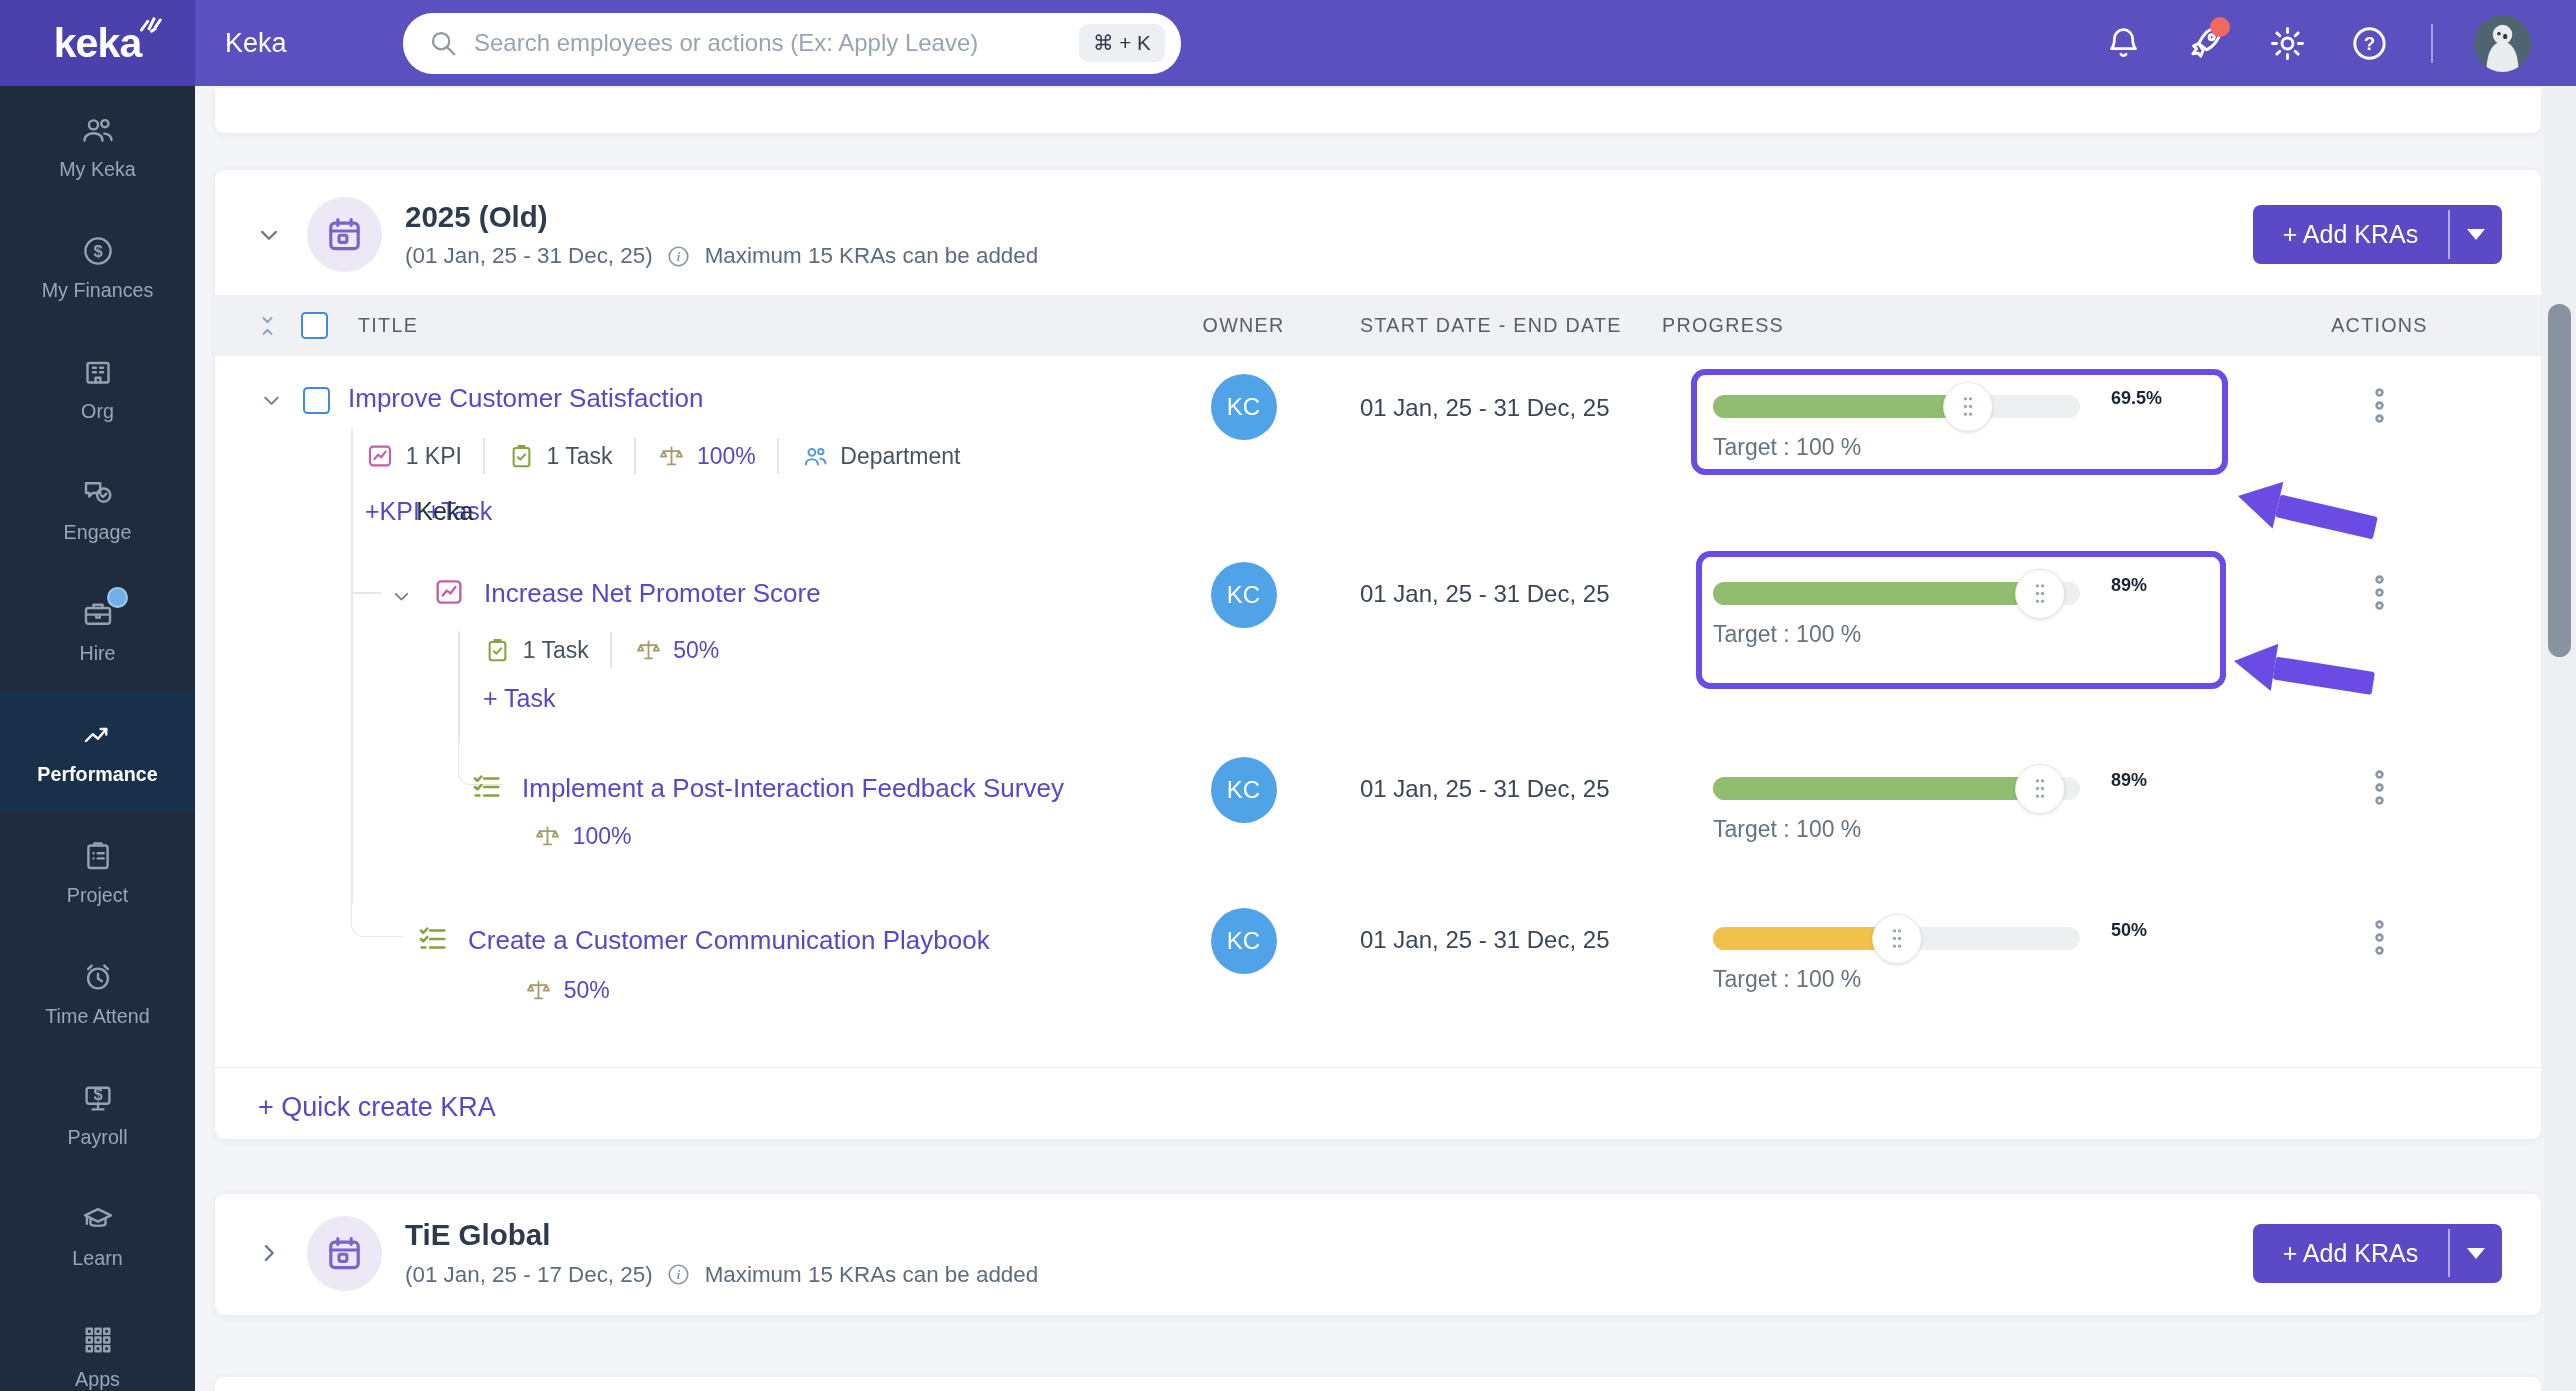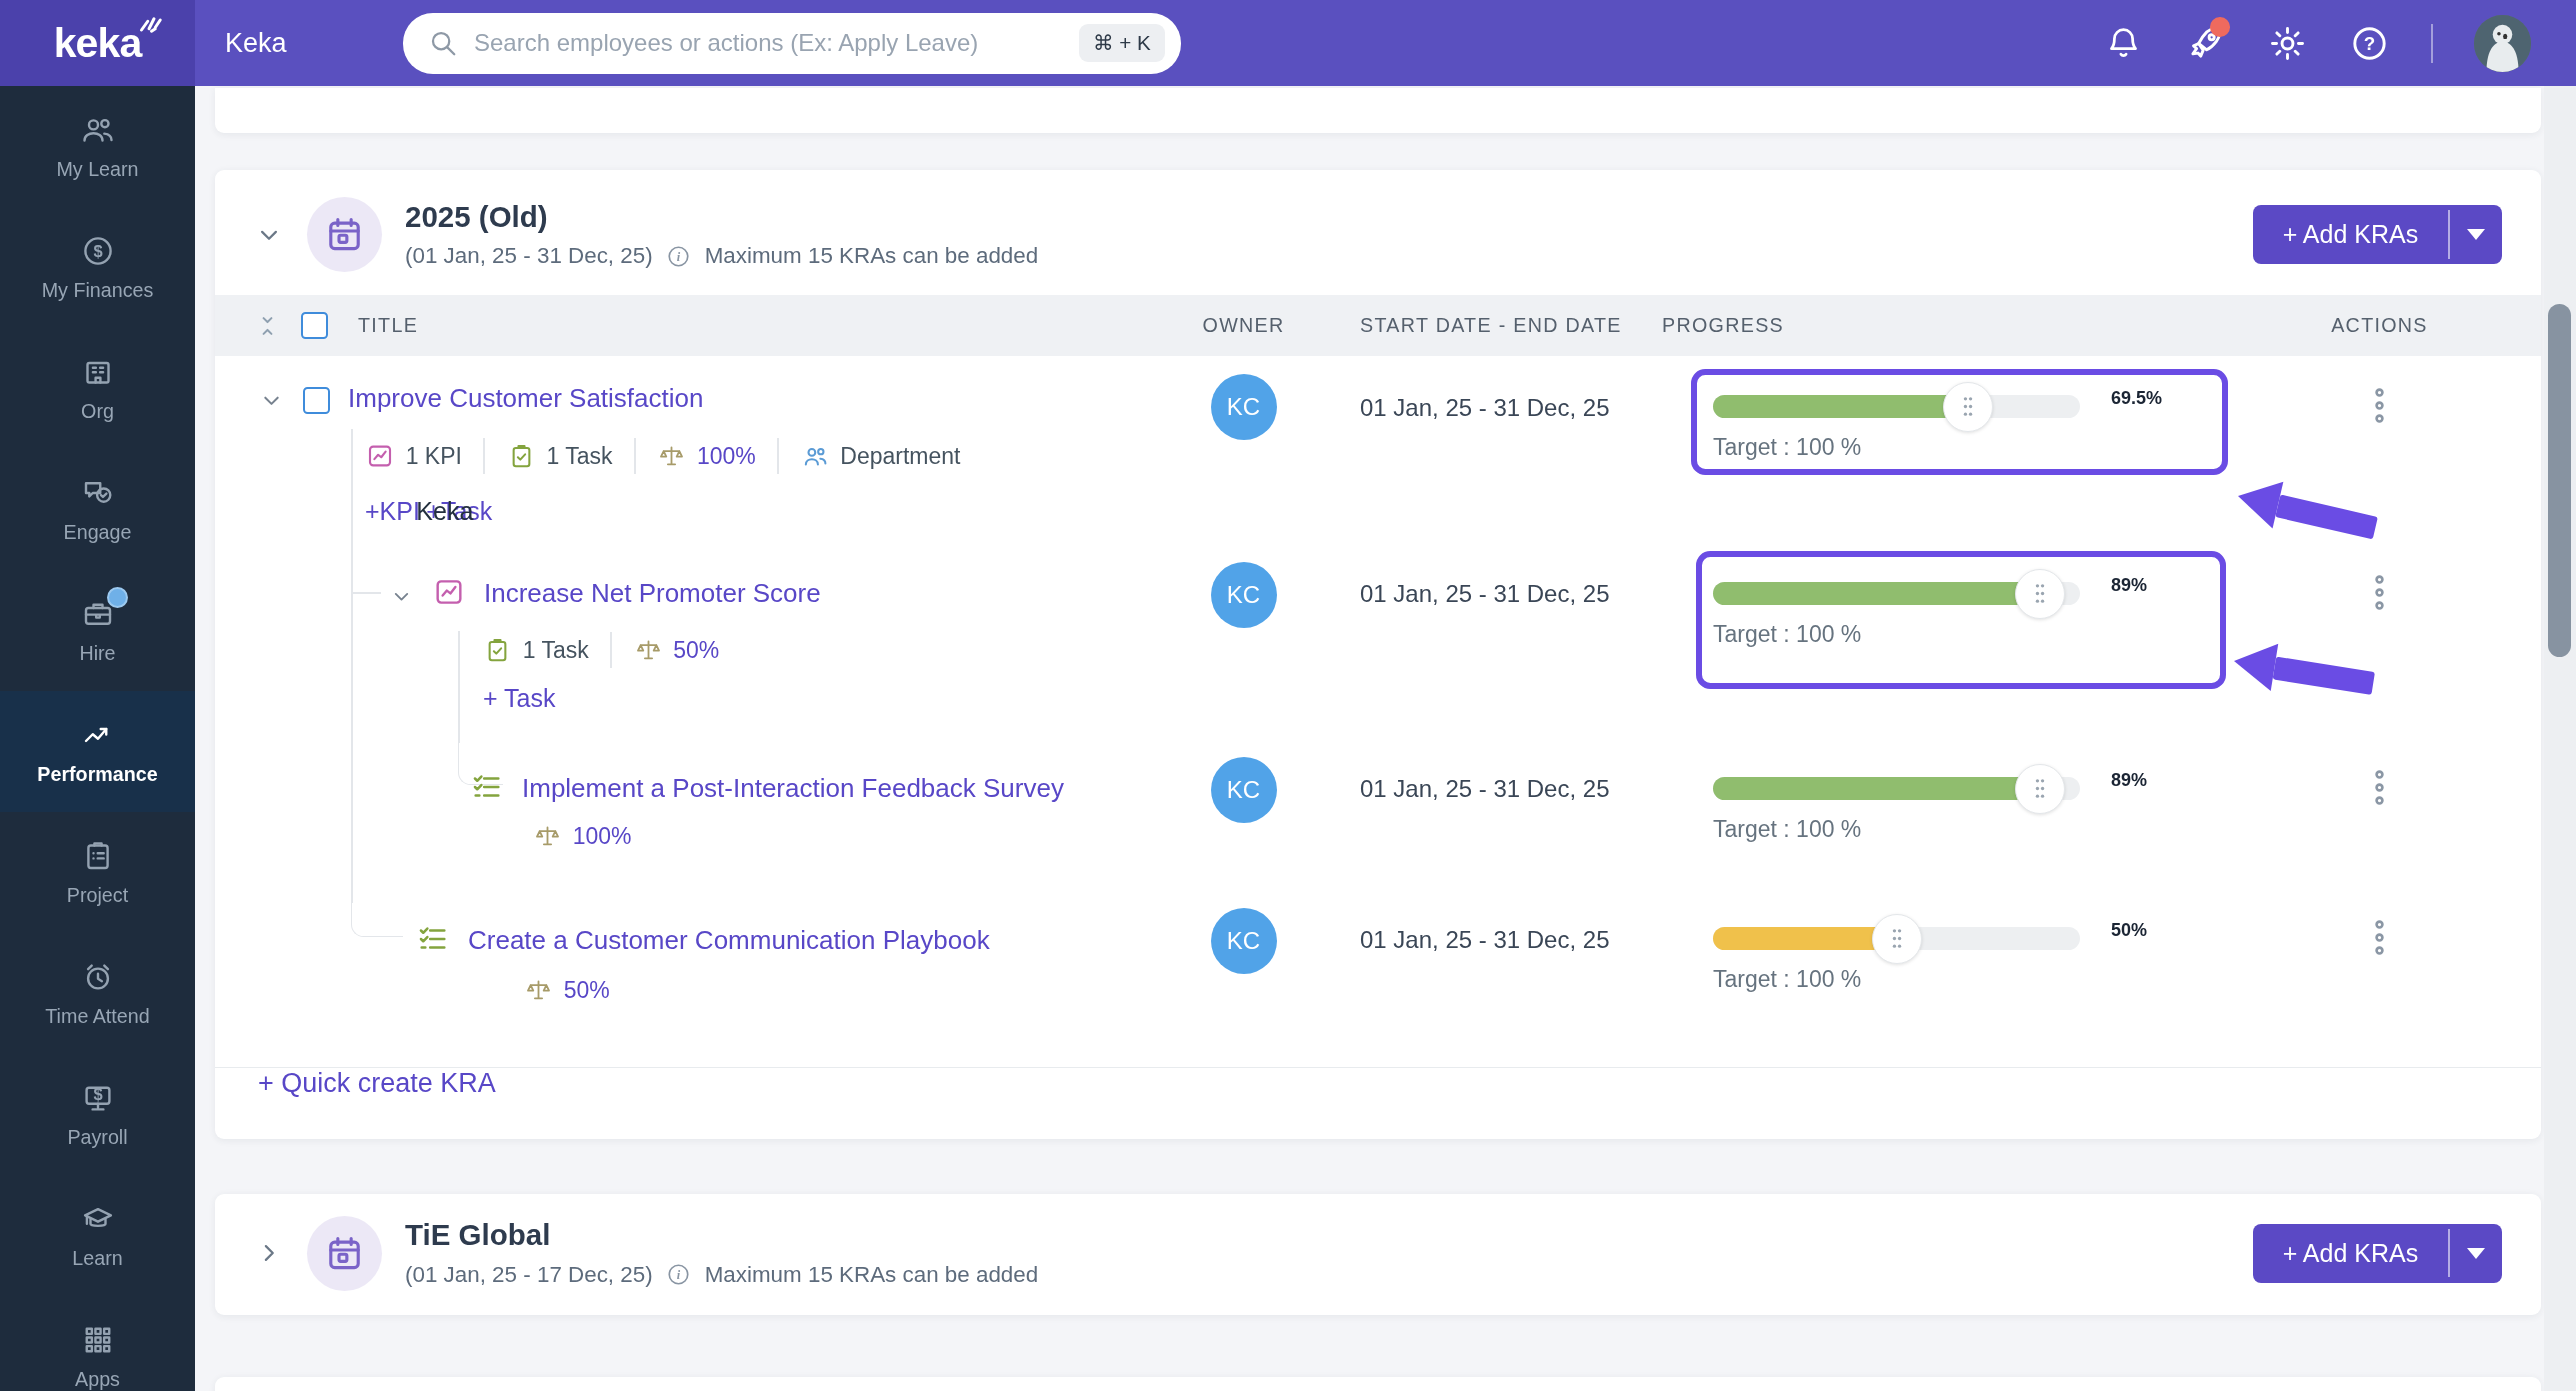--- a/index.html
+++ b/index.html
@@ -99,21 +99,21 @@
   .pfill.yellow{background:var(--yellow);}
   .phandle{position:absolute;top:-13.4px;margin-left:-25px;width:50px;height:50px;border-radius:50%;background:#fff;border:1.8px solid #e4e7ea;box-shadow:0 0.9px 3.6px rgba(0,0,0,.12);display:flex;align-items:center;justify-content:center;cursor:grab;}
   .pvalue{position:absolute;left:398px;top:-7.2px;font-size:18px;font-weight:bold;color:var(--val);}
   .ptarget{margin-top:16px;font-size:23px;color:var(--muted);}
 
   
   .tl{position:absolute;background:var(--line);}
   .tl-elbow{position:absolute;border-left:1.8px solid var(--line);border-bottom:1.8px solid var(--line);border-bottom-left-radius:12.5px;background:transparent;}
 
   
-  .quick{border-top:1.8px solid #e8ebee;height:79px;display:flex;padding-left:43px;}
+  .quick{border-top:1.8px solid #e8ebee;height:79px;display:flex;align-items:center;padding-left:43px;}
 
   
   .anno-box{position:absolute;border:6.3px solid var(--anno);border-radius:14.3px;z-index:40;pointer-events:none;}
   .arrow{position:absolute;display:flex;align-items:center;z-index:40;transform-origin:left center;pointer-events:none;}
   .arrow .head{width:0;height:0;border-top:24px solid transparent;border-bottom:24px solid transparent;border-right:41px solid var(--anno);}
   .arrow .shaft{width:100px;height:23px;background:var(--anno);border-radius:2.7px;}
 
   .kebabsvg circle{fill:none;stroke:#8b97a5;stroke-width:1.6;}
 </style>
 </head>
@@ -181,21 +181,21 @@
   </header>
 
   <nav id="sidebar">
     <div class="sit">
       <svg width="36" height="36" viewBox="0 0 24 24">
           <circle cx="9" cy="8.6" r="3"></circle>
           <path d="M3 19c0-3.2 3-4.8 6-4.8s6 1.6 6 4.8"></path>
           <circle cx="16.6" cy="7.8" r="2.4"></circle>
           <path d="M16.2 14.4c2.6.3 4.8 1.7 4.8 4.3"></path>
         </svg>
-      <span class="lbl">My Learn</span>
+      <span class="lbl">My Keka</span>
     </div>
     <div class="sit">
       <svg width="36" height="36" viewBox="0 0 24 24">
           <circle cx="12" cy="12" r="8.4"></circle>
           <text x="12" y="16" text-anchor="middle">$</text>
         </svg>
       <span class="lbl">My Finances</span>
     </div>
     <div class="sit">
       <svg width="36" height="36" viewBox="0 0 24 24">

